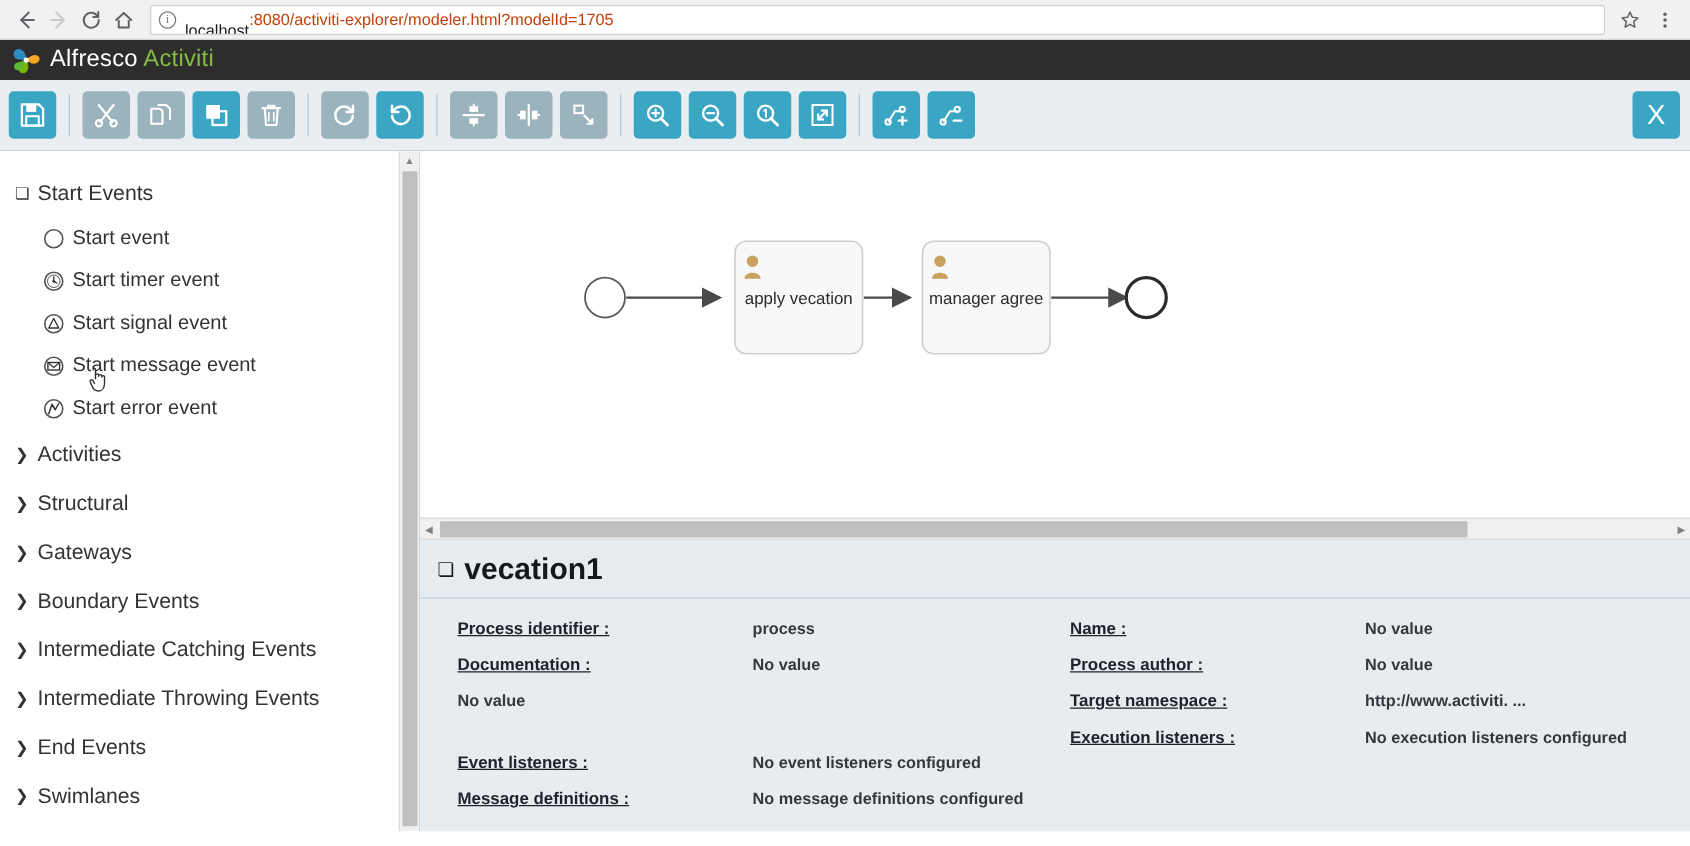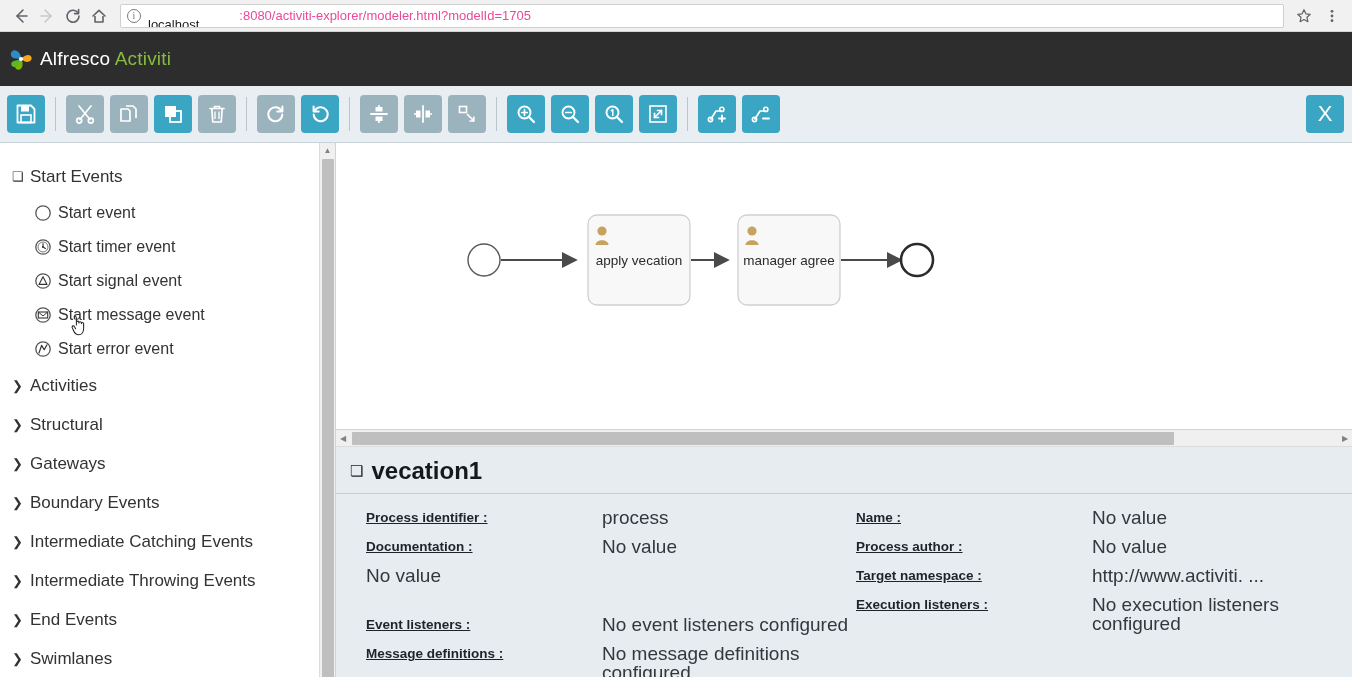--- a/index.html
+++ b/index.html
@@ -29,32 +29,32 @@
     display: flex; align-items: center; padding: 0 6px;
     font-size: 13px; color: #202124;
     overflow: hidden; white-space: nowrap;
   }
   #info-icon {
     width: 14px; height: 14px; border: 1.3px solid #7a7a7a;
     border-radius: 50%; color: #7a7a7a; font-size: 10px;
     line-height: 11px; text-align: center; margin-right: 7px;
     flex: 0 0 auto; font-family: "Liberation Serif", serif;
   }
-  .url-dim { color: #ec4899; margin-left: 40px; }
+  .url-dim { color: #c2410c; }
   .url-strong { color: #1a1a1a; margin-top: 17px; }
   #star-btn, #menu-btn {
     width: 24px; height: 24px; flex: 0 0 auto;
     display: flex; align-items: center; justify-content: center;
     color: #5f6368;
   }
   #menu-btn { margin-left: 4px; }
 
   
   #app-header {
-    height: 54px; background: #2d2d2d;
+    height: 32px; background: #2d2d2d;
     display: flex; align-items: center; padding-left: 8px;
   }
   #brand-logo { width: 26px; height: 26px; flex: 0 0 auto; }
   #brand-text {
     font-size: 19px; margin-left: 6px; letter-spacing: .2px;
   }
   #brand-alfresco { color: #ffffff; }
   #brand-activiti { color: #86bb40; }
 
   
@@ -177,21 +177,21 @@
   .prop-col.right { flex: 1 1 auto; padding-left: 0px; }
   .prop-row { display: flex; margin-bottom: 10px; }
   .prop-label {
     font-size: 13.5px; font-weight: bold; color: #1e2329;
     line-height: 19px;
     text-decoration: underline;
   }
   .left .prop-label  { width: 236px; flex: 0 0 236px; }
   .right .prop-label { width: 236px; flex: 0 0 236px; }
   .prop-value {
-    font-size: 19px; color: #33383d; line-height: 19px;
+    font-size: 13px; color: #33383d; line-height: 19px; font-weight: bold;
   }
   .spacer-row { height: 20px; }
 </style>
 </head>
 <body>
 
 <div id="browser-bar">
   <div class="nav-btn">
     <svg width="18" height="18" viewBox="0 0 18 18">
         <path d="M11 3 L5 9 L11 15" fill="none" stroke="#5f6368" stroke-width="1.6" stroke-linecap="round" stroke-linejoin="round"></path>

